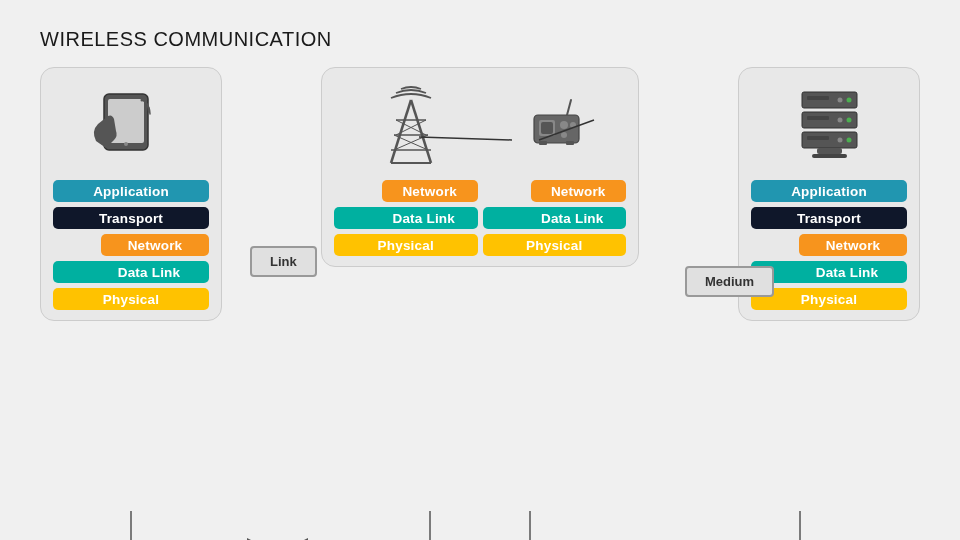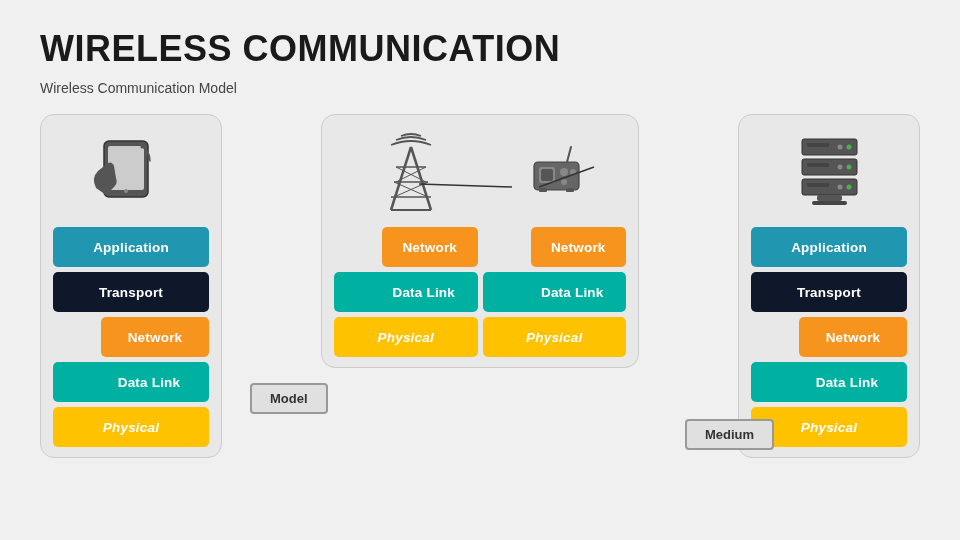--- a/index.html
+++ b/index.html
@@ -14,25 +14,25 @@
 
     .slide {
       width: 960px;
       height: 540px;
       background: #f0f0f0;
       padding: 28px 40px 20px 40px;
       position: relative;
     }
 
     .title {
-      font-size: 36px;
-      font-weight: 700;
+      font-size: 20px;
+      font-weight: 400;
       color: #1a1a1a;
       letter-spacing: 0.5px;
-      margin-bottom: 10px;
+      margin-bottom: 16px;
       text-transform: uppercase;
     }
 
     .subtitle {
       font-size: 14px;
       color: #444;
       margin-bottom: 18px;
       font-weight: 400;
     }
 
@@ -80,35 +80,35 @@
     
     .layers {
       width: 100%;
       display: flex;
       flex-direction: column;
       gap: 5px;
     }
 
     .layer-bar {
       border-radius: 5px;
-      height: 40px;
+      height: 22px;
       display: flex;
       align-items: center;
       justify-content: center;
       color: white;
       font-size: 13.5px;
       font-weight: 600;
       letter-spacing: 0.2px;
     }
 
     .layer-application { background: #2196b0; }
     .layer-transport   { background: #0f172a; }
     .layer-network     { background: #f7941d; margin-left: 48px; }
     .layer-datalink    { background: #00b0a0; padding-left: 36px; }
-    .layer-physical    { background: #ffc200; font-style: italic; }
+    .layer-physical    { background: #ffc200; }
 
     
     .middle-layers {
       width: 100%;
       display: grid;
       grid-template-columns: 1fr 1fr;
       gap: 5px;
     }
 
     
@@ -122,21 +122,20 @@
       font-weight: 700;
       color: #333;
       white-space: nowrap;
     }
   </style>
 </head>
 <body>
 
 <div class="slide">
   <div class="title">WIRELESS COMMUNICATION</div>
-  <div class="subtitle">Wireless Communication Model</div>
 
   <div class="diagram-area" style="position:relative;">
 
     <div class="device-card left-card">
       <div class="device-icon-area">
 
         <svg width="90" height="82" viewBox="0 0 90 82">
 
           <rect x="18" y="8" width="44" height="56" rx="5" ry="5" fill="#555" stroke="#333" stroke-width="1.5"></rect>
           <rect x="22" y="13" width="36" height="44" rx="2" ry="2" fill="#ccc"></rect>
@@ -262,18 +261,18 @@
 
       <line x1="490" y1="444" x2="490" y2="490" stroke="#555" stroke-width="1.5"></line>
       <line x1="490" y1="490" x2="640" y2="490" stroke="#555" stroke-width="1.5"></line>
       <polygon points="637,486 645,490 637,494" fill="#555"></polygon>
 
       <line x1="760" y1="444" x2="760" y2="490" stroke="#555" stroke-width="1.5"></line>
       <line x1="760" y1="490" x2="695" y2="490" stroke="#555" stroke-width="1.5"></line>
       <polygon points="698,486 690,490 698,494" fill="#555"></polygon>
     </svg>
 
-    <div class="label-box" style="bottom: 44px; left: 210px;">Model</div>
-
-    <div class="label-box" style="bottom: 8px; left: 645px;">Medium</div>
+    <div class="label-box" style="bottom: 44px; left: 210px;">Link</div>
+
+    <div class="label-box" style="bottom: 24px; left: 645px;">Medium</div>
 
   </div>
 </div>
 
 </body></html>

